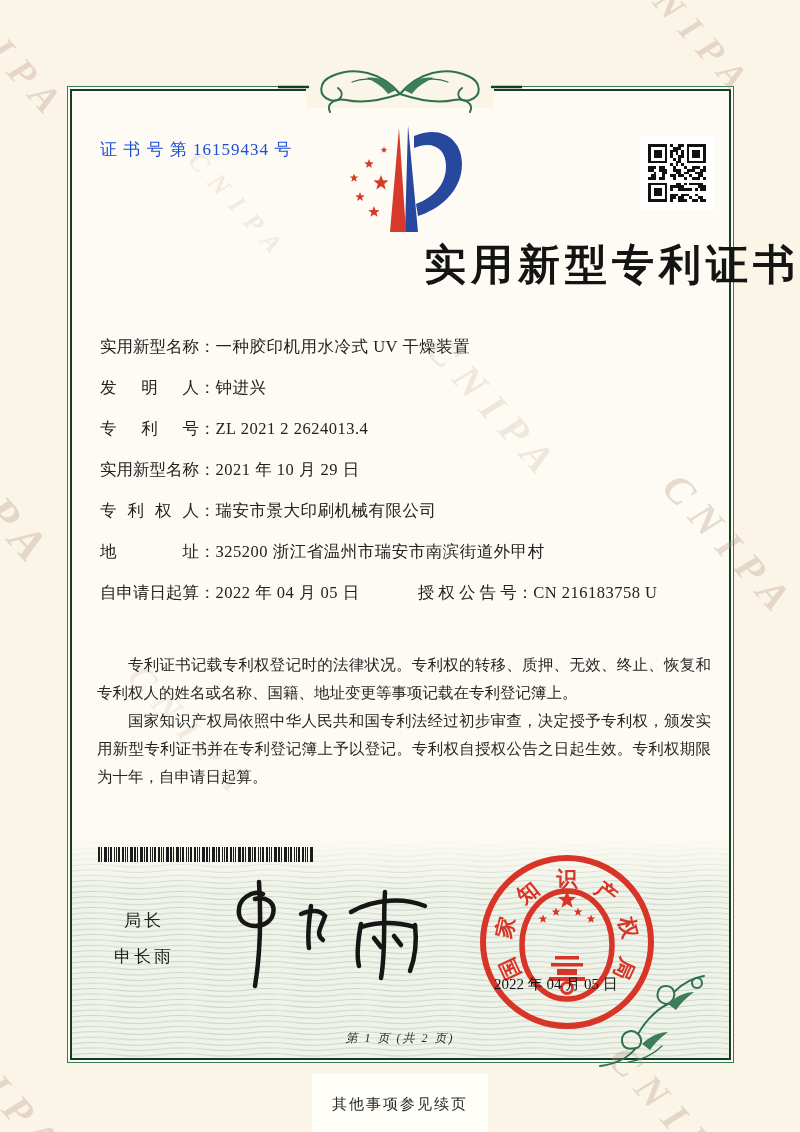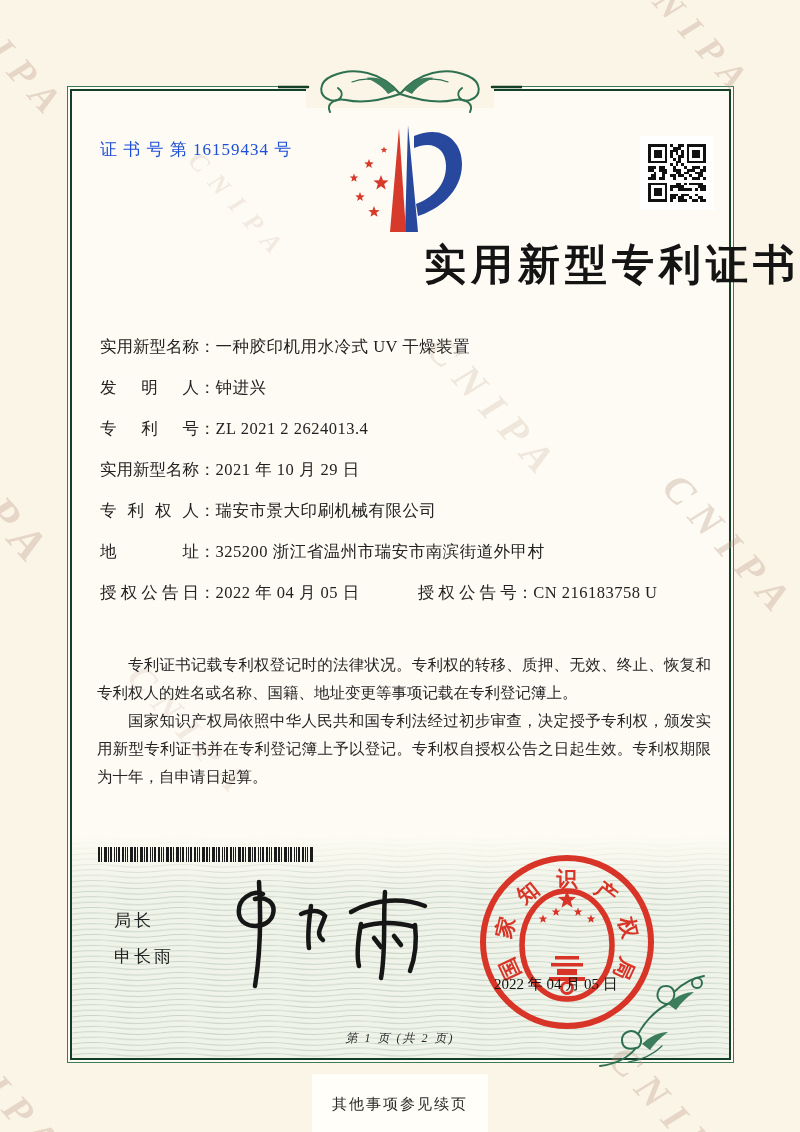--- a/index.html
+++ b/index.html
@@ -54,21 +54,21 @@
   .fgroup2{margin-left:58px; display:flex; align-items:center;}
   .fgroup2 .flabel{width:99px;}
   
   .body-text{position:absolute; z-index:3; left:97px; top:651px; width:614px;
              font-size:15.5px; line-height:28px; color:#262626; text-align:justify;}
   .body-text p{margin:0; text-indent:2em;}
   
   .barcode{position:absolute; z-index:3; left:98px; top:847px; width:220px; height:15px;}
   .signer{position:absolute; z-index:3; left:114px; top:903px;
           font-family:"Liberation Sans","DejaVu Sans",sans-serif; font-size:17px;
-          letter-spacing:3px; color:#222; line-height:36px;}
+          letter-spacing:3px; color:#222; line-height:36px;text-align:center;}
   .signature{position:absolute; z-index:4; left:225px; top:876px;}
   .seal{position:absolute; z-index:4; left:477px; top:852px;}
   .seal-date{position:absolute; z-index:5; left:494px; top:975px; width:150px;
              font-size:15px; color:#131313; white-space:nowrap;}
   .page-indicator{position:absolute; z-index:3; left:0; width:100%; top:1030px;
                   text-align:center; font-size:12px; letter-spacing:2px; color:#2a2a2a;font-style:italic;}
   .footer-note{position:absolute; z-index:3; left:50%; transform:translateX(-50%); top:1074px;
                background:#fffef8; padding:21px 20px; font-size:15px; letter-spacing:2px; color:#2a2a2a;
                white-space:nowrap;}
 </style>
@@ -314,21 +314,21 @@
       <span class="flabel">专利权人</span>
         <span class="fcolon">：</span>
       <span class="fvalue">瑞安市景大印刷机械有限公司</span>
     </div>
     <div class="frow">
       <span class="flabel">地址</span>
         <span class="fcolon">：</span>
       <span class="fvalue">325200 浙江省温州市瑞安市南滨街道外甲村</span>
     </div>
     <div class="frow">
-      <span class="flabel">授权公告日</span>
+      <span class="flabel">自申请日起算</span>
         <span class="fcolon">：</span>
       <span class="fvalue">2022 年 04 月 05 日</span>
       <span class="fgroup2">
         <span class="flabel">授权公告号</span>
           <span class="fcolon">：</span>
         <span class="fvalue">CN 216183758 U</span>
       </span>
     </div>
   </div>
 

